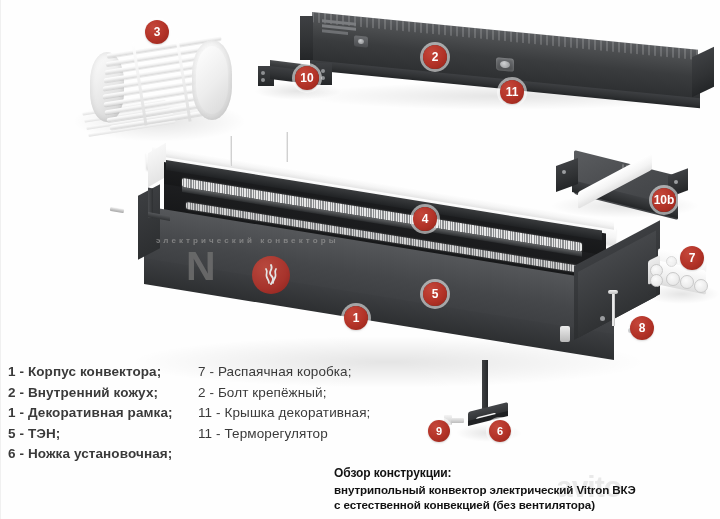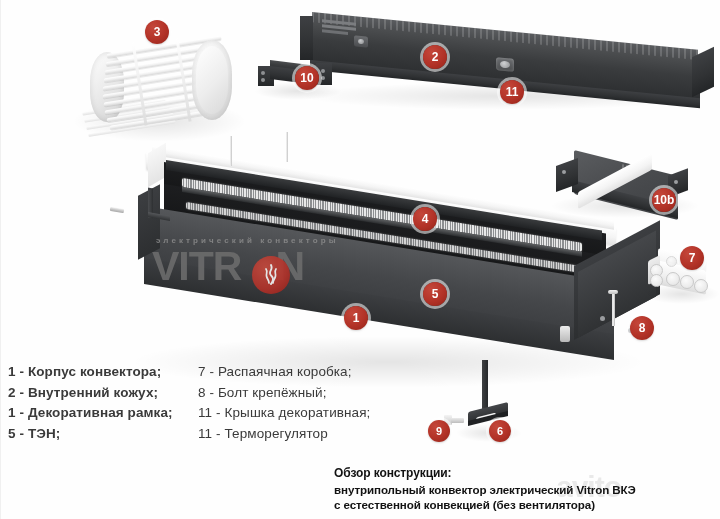--- a/index.html
+++ b/index.html
@@ -324,21 +324,20 @@
   <div class="abs" id="bolt9" style="left:444px;top:414px;width:22px;height:14px;">
     <div class="abs" style="left:0;top:1px;width:8px;height:10px;border-radius:1px;
          background:linear-gradient(180deg,#f4f4f4,#c6c6c6);"></div>
     <div class="abs" style="left:7px;top:4px;width:13px;height:4.5px;border-radius:1px;
          background:linear-gradient(180deg,#ebebeb,#bdbdbd);"></div>
   </div>
 
   <div id="vitron-wm">
     <div class="top">электрический конвекторы</div>
     <div class="main">
-      <span>VITR</span>
       <span class="gap"></span>
       <span>N</span>
     </div>
     <div class="flame-badge">
       <svg width="20" height="22" viewBox="0 0 20 22" aria-hidden="true">
         <path d="M10 1 C12 5 9 6 9 9 C9 12 12 12 12 15 C12 18 10 20 10 20" stroke="#f2f2f2" stroke-width="1.9" fill="none" stroke-linecap="round"></path>
         <path d="M5 5 C7 8 5 9 5.5 12 C6 15 8 16 8 19" stroke="#f2f2f2" stroke-width="1.7" fill="none" stroke-linecap="round"></path>
         <path d="M15 5 C13 8 15 9 14.5 12 C14 15 12 16 12 19" stroke="#f2f2f2" stroke-width="1.7" fill="none" stroke-linecap="round"></path>
       </svg>
     </div>
@@ -355,25 +354,26 @@
   <div class="marker" style="left:344px;top:306px;">1</div>
   <div class="marker" style="left:630px;top:316px;">8</div>
   <div class="marker sm" style="left:428px;top:420px;">9</div>
   <div class="marker sm" style="left:489px;top:420px;">6</div>
 
   <div class="legend" id="legend-left">
     <div>1 - Корпус конвектора;</div>
     <div>2 - Внутренний кожух;</div>
     <div>1 - Декоративная рамка;</div>
     <div>5 - ТЭН;</div>
+    <div>6 - Ножка установочная;</div>
   </div>
 
   <div class="legend" id="legend-right">
     <div>7 - Распаячная коробка;</div>
-    <div>8 - Болт крепёжный;</div>
+    <div>2 - Болт крепёжный;</div>
     <div>11 - Крышка декоративная;</div>
     <div>11 - Терморегулятор</div>
   </div>
 
   <div id="avito-wm">avito</div>
 
   <div id="caption">
     <div class="l1">Обзор конструкции:</div>
     <div>внутрипольный конвектор электрический Vitron ВКЭ</div>
     <div>с естественной конвекцией (без вентилятора)</div>

